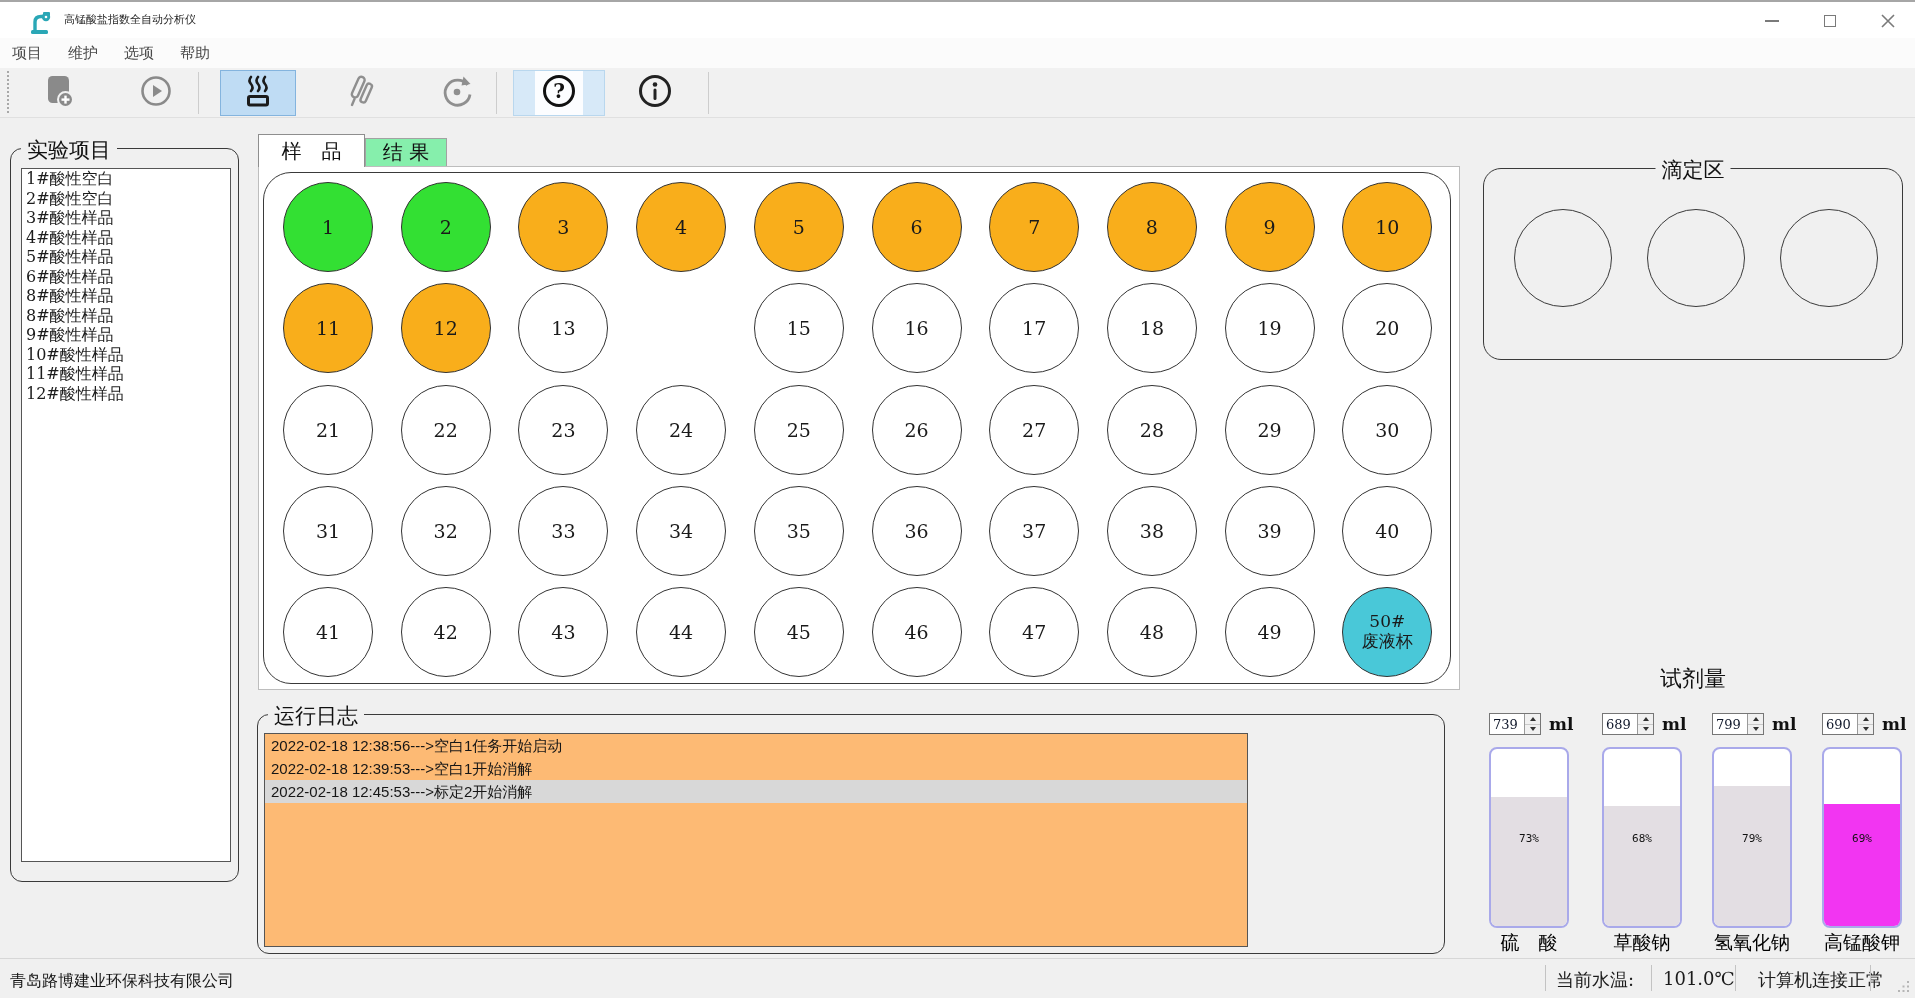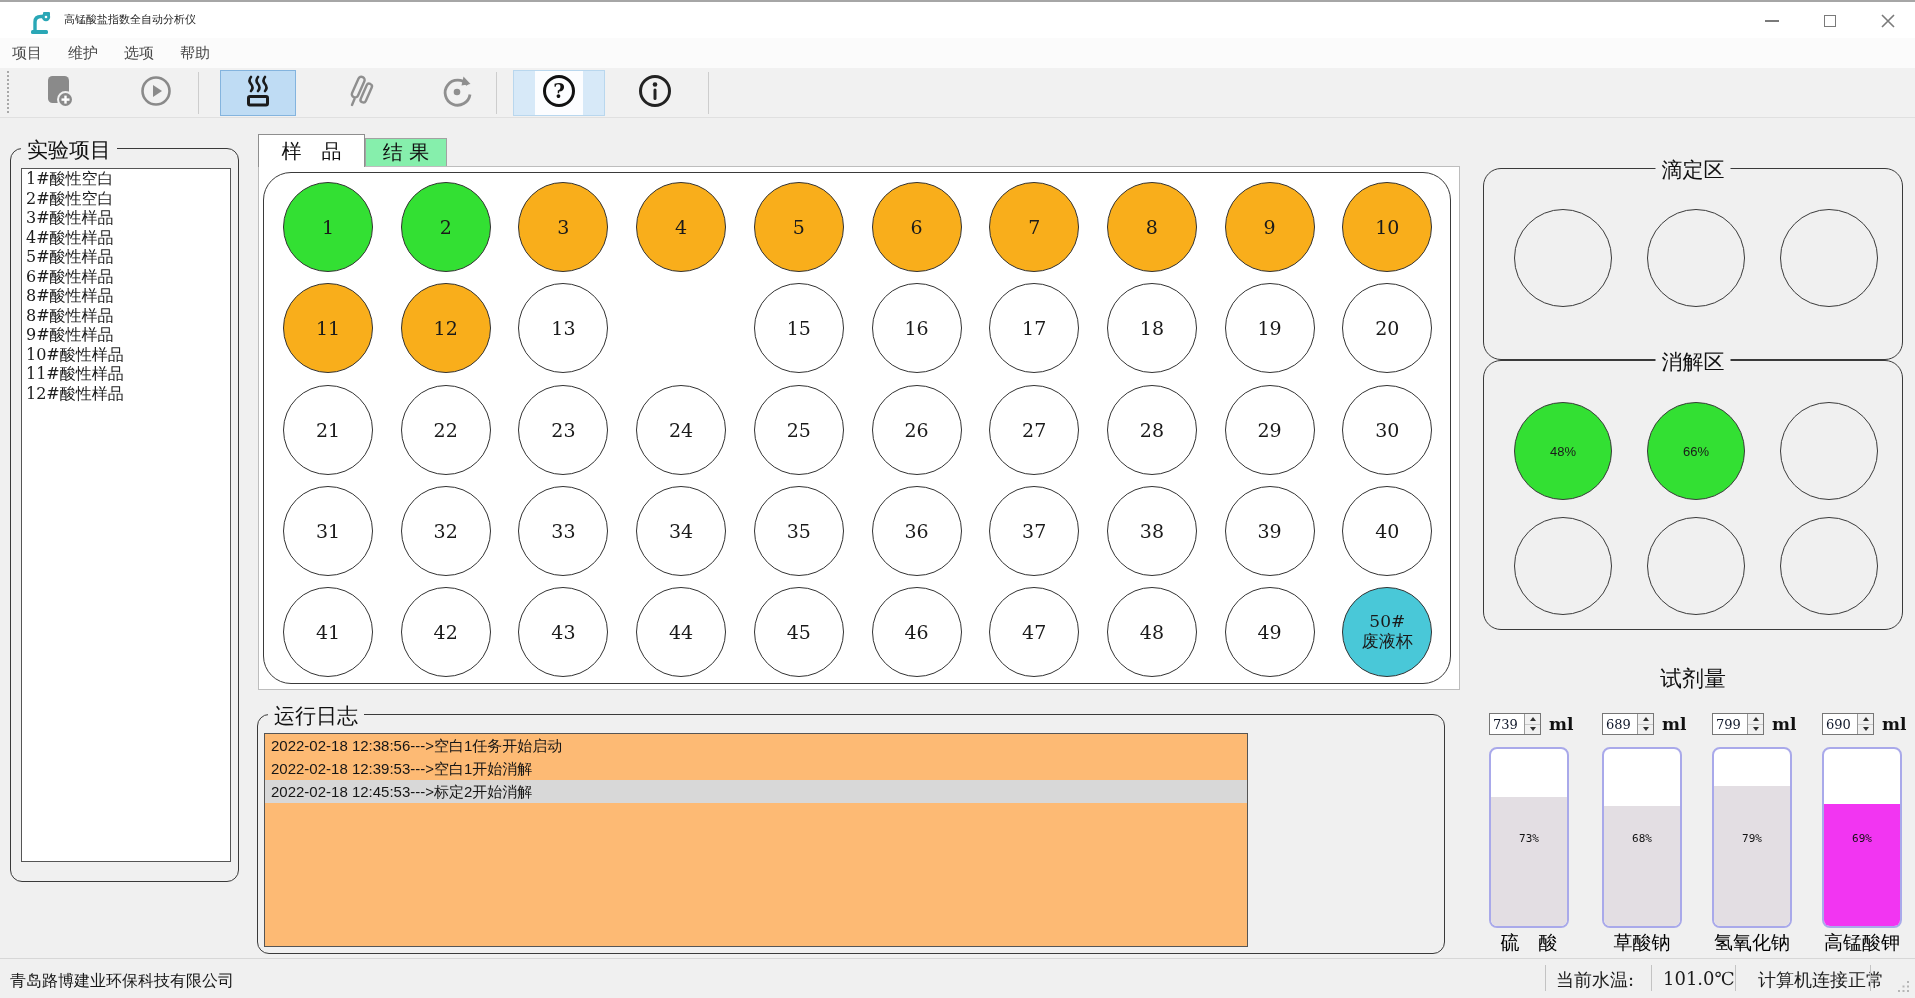--- a/index.html
+++ b/index.html
@@ -303,35 +303,20 @@
 
   <div class="groupbox titration-box">
     <span class="gb-label centered">滴定区</span>
     <div class="slots">
         <div class="slot-circle" style="left: 30px; top: 40px;"></div>
         <div class="slot-circle" style="left: 163px; top: 40px;"></div>
         <div class="slot-circle" style="left: 296px; top: 40px;"></div>
       </div>
   </div>
 
-  <div class="groupbox digestion-box">
-    <span class="gb-label centered">消解区</span>
-    <div class="slots">
-        <div class="slot-circle green" style="left: 30px; top: 41px;">
-          <span class="slot-pct">48%</span>
-        </div>
-        <div class="slot-circle green" style="left: 163px; top: 41px;">
-          <span class="slot-pct">66%</span>
-        </div>
-        <div class="slot-circle" style="left: 296px; top: 41px;"></div>
-        <div class="slot-circle" style="left: 30px; top: 156px;"></div>
-        <div class="slot-circle" style="left: 163px; top: 156px;"></div>
-        <div class="slot-circle" style="left: 296px; top: 156px;"></div>
-      </div>
-  </div>
 
   <div class="reagent-title">试剂量</div>
   <div>
       <div class="reagent-col" style="left: 1489px;">
         <div class="spin-row">
           <div class="spin-box">
             <span class="spin-val">739</span>
             <span class="spin-btns">
               <span class="sb">
                 <i class="tri-up"></i>

